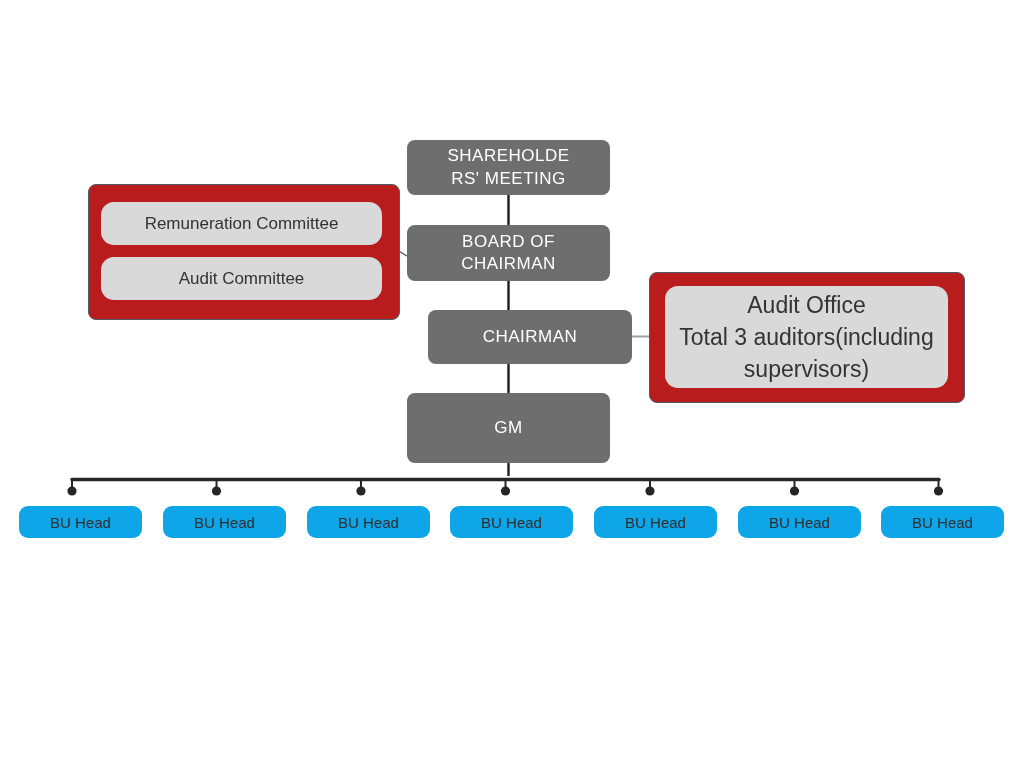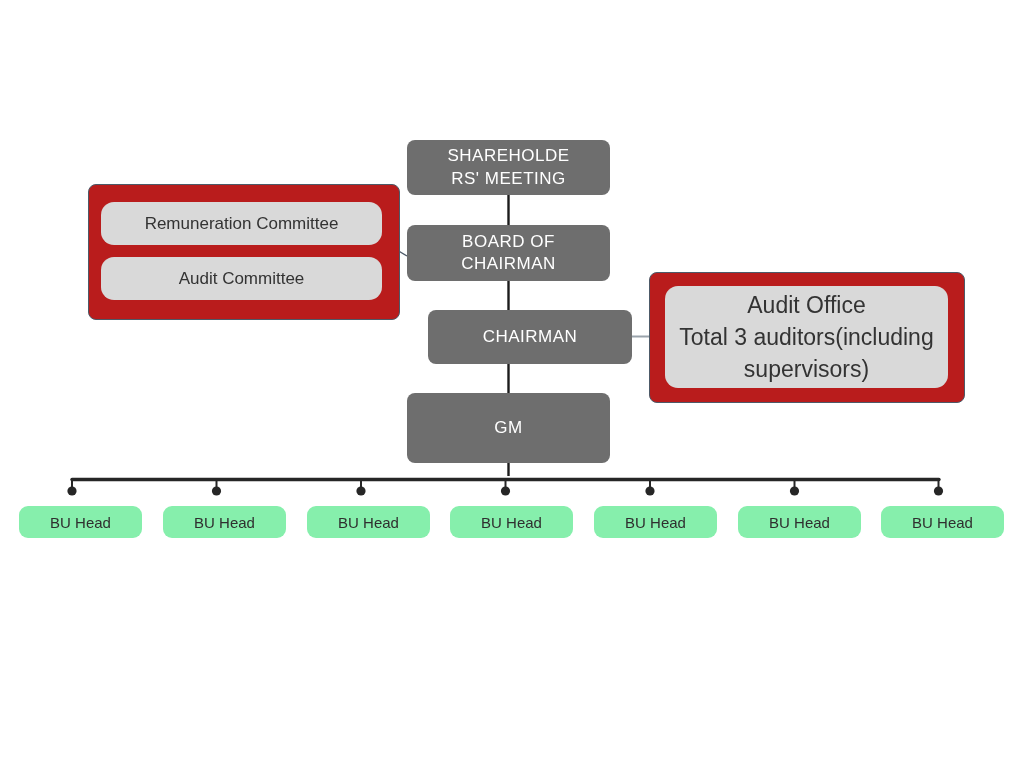--- a/index.html
+++ b/index.html
@@ -72,21 +72,21 @@
   .chip-remuneration { left: 12px; top: 17px; width: 281px; height: 43px; }
   .chip-audit-committee { left: 12px; top: 72px; width: 281px; height: 43px; }
   .chip-audit-office { left: 15px; top: 13px; width: 283px; height: 102px; font-size: 23px; }
 
   
   .bu-chip {
     position: absolute;
     top: 506px;
     width: 123px;
     height: 32px;
-    background: #86efac;
+    background: #0ea5e9;
     border-radius: 9px;
     color: #2f2f2f;
     font-size: 15px;
     display: flex;
     align-items: center;
     justify-content: center;
     z-index: 2;
   }
   .bu-0 { left: 19px;  }
   .bu-1 { left: 163px; }

